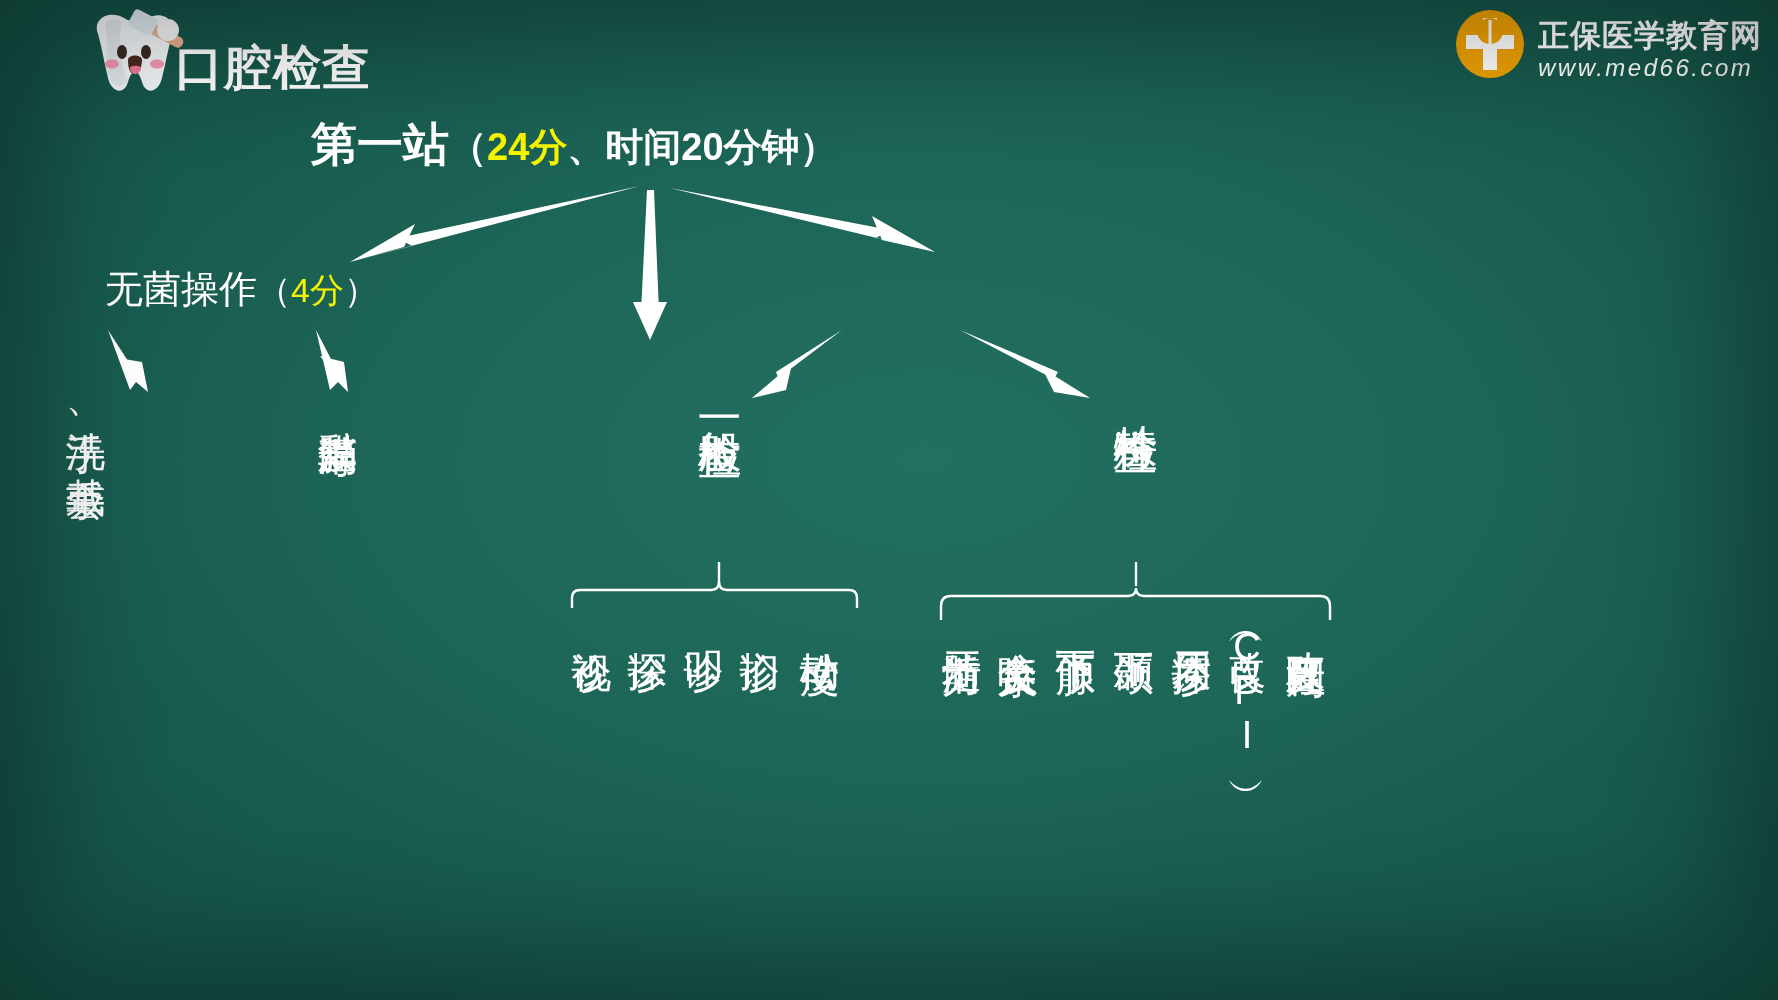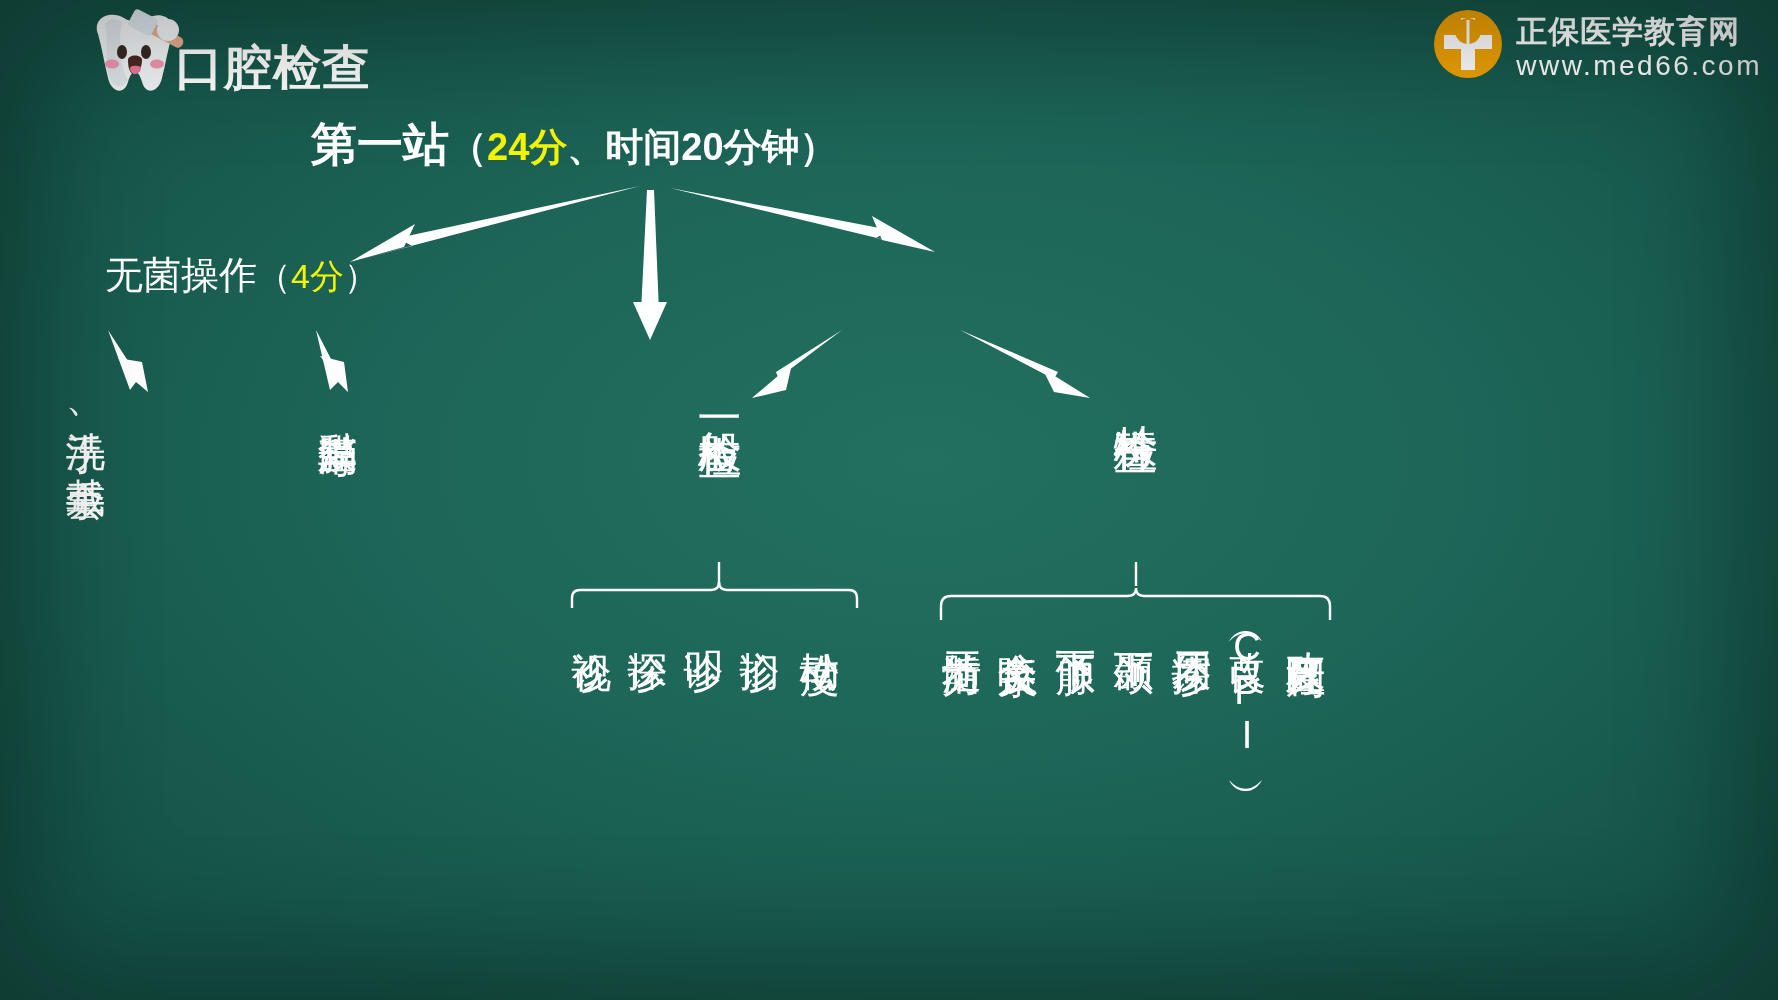--- a/index.html
+++ b/index.html
@@ -54,22 +54,22 @@
     align-items: flex-end;
     gap: 12px;
   }
   #brand-mark { width: 72px; height: 72px; flex: 0 0 auto; }
   #brand-text { display: flex; flex-direction: column; gap: 2px; }
   #brand-name {
     font-size: 31px; font-weight: bold; color: #ffffff;
     letter-spacing: 1px; line-height: 1.05; white-space: nowrap;
   }
   #brand-url {
-    font-size: 28px; color: #ffffff; letter-spacing: 2.5px;
-    line-height: 1.05; white-space: nowrap;
+    font-size: 24px; color: #ffffff; letter-spacing: 2.5px;
+    line-height: 1.05; white-space: nowrap; font-style: italic;
   }
 
   
   .node {
     position: absolute;
     color: #ffffff;
     white-space: nowrap;
     line-height: 1.05;
   }
   .hl { color: #f5f500; }
@@ -186,21 +186,21 @@
     <div id="brand-text">
       <div id="brand-name">正保医学教育网</div>
       <div id="brand-url">www.med66.com</div>
     </div>
   </div>
 
   <div class="node node-root" style="left:311px; top:120px;font-weight:bold;">
     <span>第一站</span><span class="small">（</span><span class="small hl">24分</span><span class="small">、时间20分钟）</span>
   </div>
 
-  <div class="node node-l1" style="left:105px; top:256px;">
+  <div class="node node-l1" style="left:105px; top:270px;">
     <span>无菌操作</span><span class="small">（</span><span class="small hl">4分</span><span class="small">）</span>
   </div>
 
 
 
   <div class="vtext v-leaf" style="left:66px; top:400px;">洗手、戴手套</div>
 
   <div class="vtext v-leaf" style="left:318px; top:400px;">黏膜消毒</div>
 
   <div class="vtext v-lvl2" style="left:698px; top:395px;">一般检查</div>

